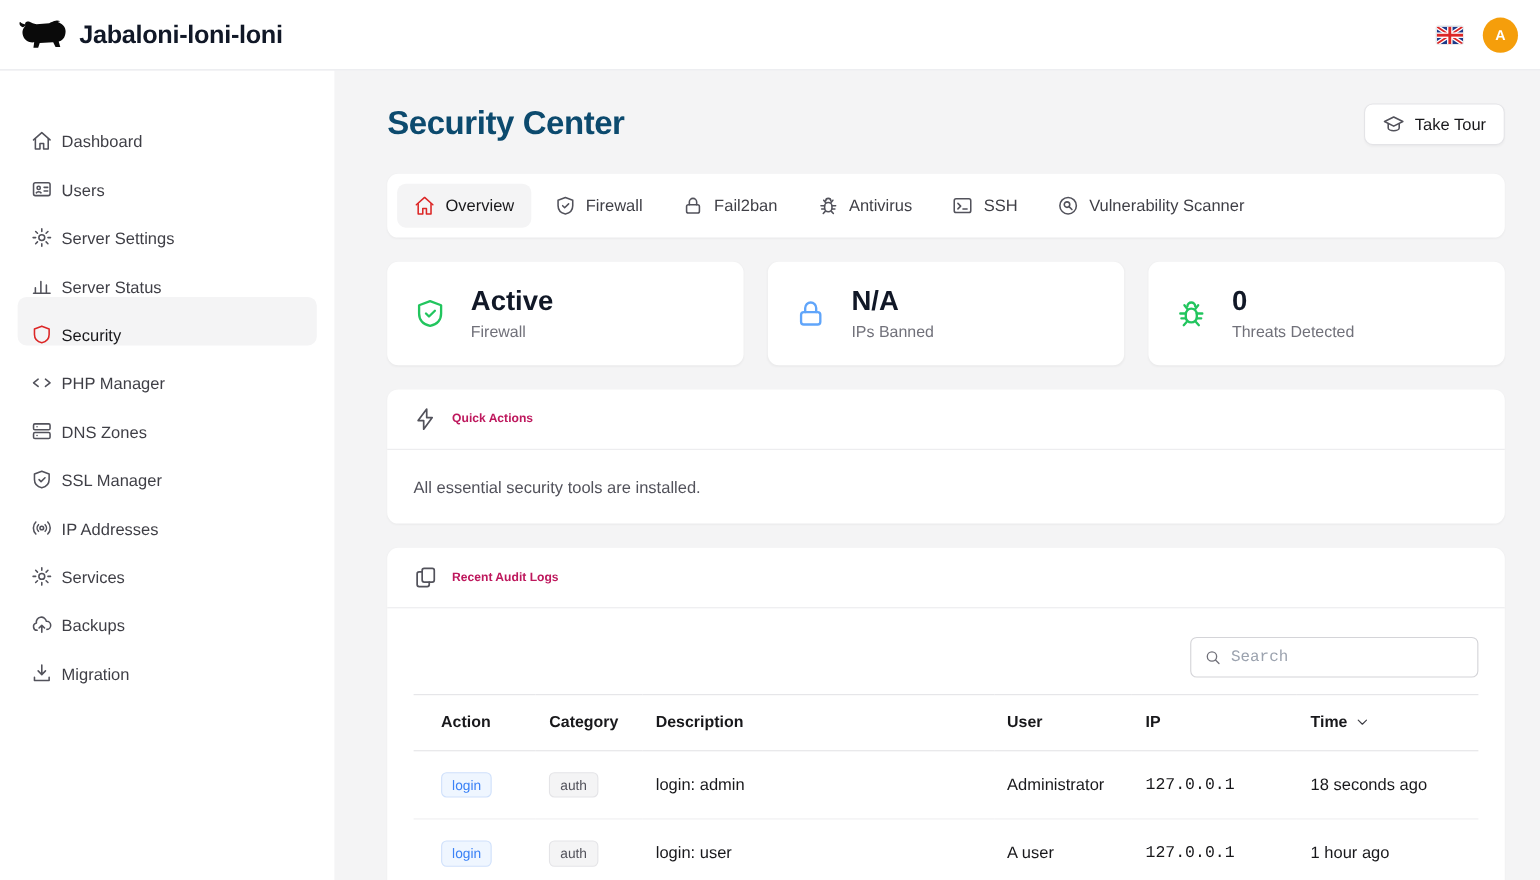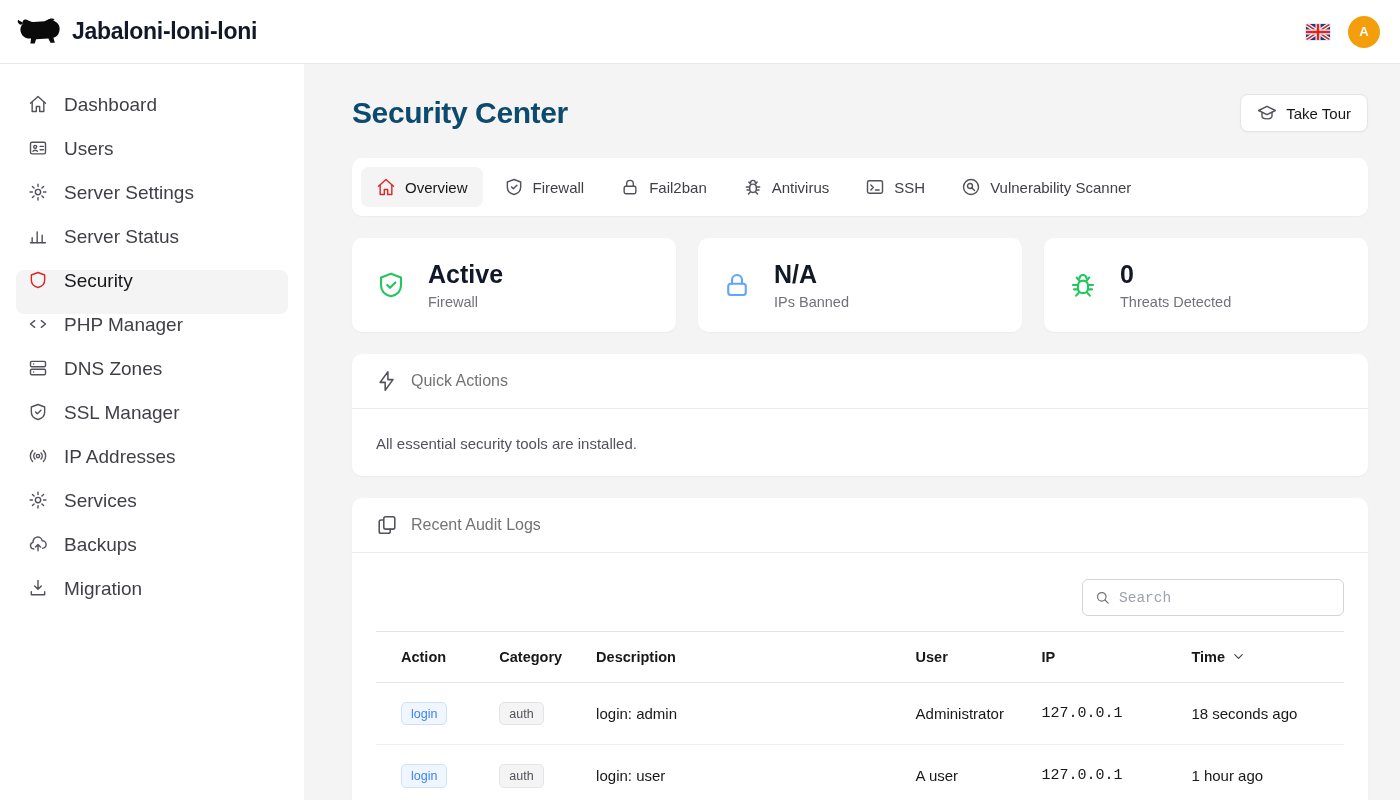--- a/index.html
+++ b/index.html
@@ -22,22 +22,22 @@
   .avatar {
     width: 32px; height: 32px; border-radius: 50%; color: #fff;
     font-weight: 700; font-size: 13px; display: flex; align-items: center; justify-content: center;
     cursor: pointer;
   }
   
   .layout { display: flex; height: 736px; }
   .sidebar { width: 304px; background: #fff; padding-top: 30px; flex-shrink: 0; }
   .side-item {
     height: 44px; margin: 0 16px; padding: 0 12px; border-radius: 8px;
-    display: flex; align-items: flex-start; gap: 16px; cursor: pointer;
-    color: #3f3f46; font-size: 19px;
+    display: flex; align-items: flex-end; gap: 8px; cursor: pointer;
+    color: #3f3f46; font-size: 15px;
   }
   .side-item .icon { color: #52525b; }
   .side-item.active { background: #f4f4f5; color: #18181b; }
   .side-item.active .icon { color: #dc2626; }
   .main { flex: 1; padding: 30px 32px 0 48px; overflow: hidden; }
   
   .icon { display: inline-flex; width: 20px; height: 20px; flex-shrink: 0; }
   .icon svg { width: 100%; height: 100%; }
   .icon.sm { width: 17px; height: 17px; color: #71717a; }
   
@@ -71,21 +71,21 @@
   .stat-icon { width: 30px; height: 30px; }
   .stat-value { font-size: 25px; font-weight: 700; color: #111827; }
   .stat-label { font-size: 14.5px; color: #71717a; margin-top: 5px; }
   
   .card { background: #fff; border-radius: 10px; margin-bottom: 22px; box-shadow: 0 1px 2px rgba(0,0,0,.04); }
   .card-header {
     display: flex; align-items: center; gap: 13px; padding: 16px 24px;
     border-bottom: 1px solid #ececee; min-height: 54px;
   }
   .card-header .icon { color: #52525b; width: 22px; height: 22px; }
-  .card-title { font-size: 16px; font-weight: 400; color: #737373; }
+  .card-title { font-size: 11px; font-weight: 700; color: #be185d; }
   .card-body { padding: 26px 24px 24px 24px; color: #52525b; font-size: 15px; }
   
   .search-row { display: flex; justify-content: flex-end; margin-bottom: 15px; }
   .search-box {
     width: 262px; height: 37px; border: 1px solid #d4d4d8; border-radius: 6px;
     display: flex; align-items: center; gap: 8px; padding: 0 11px; background: #fff;
   }
   .search-box input {
     border: none; outline: none; flex: 1; font-family: Liberation Mono, monospace; font-size: 14.5px; color: #18181b; background: transparent;
   }

